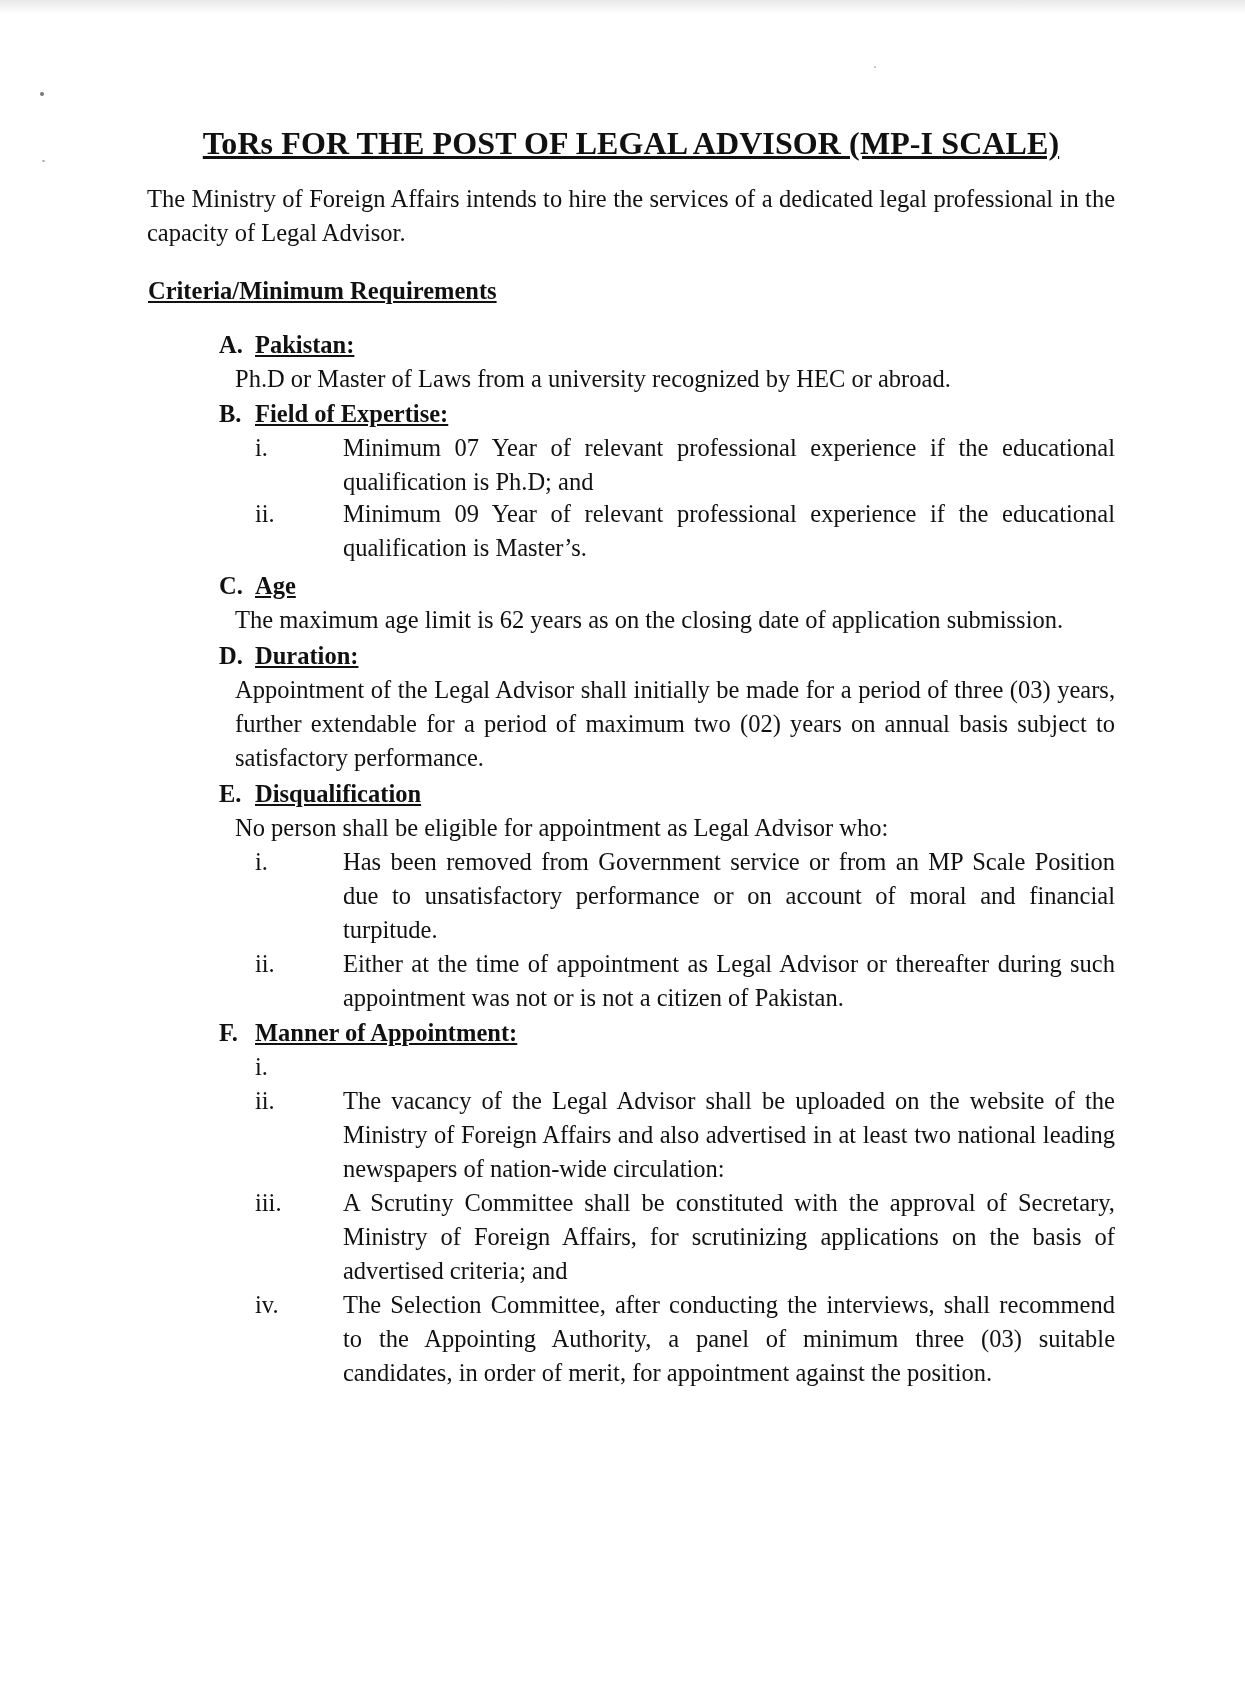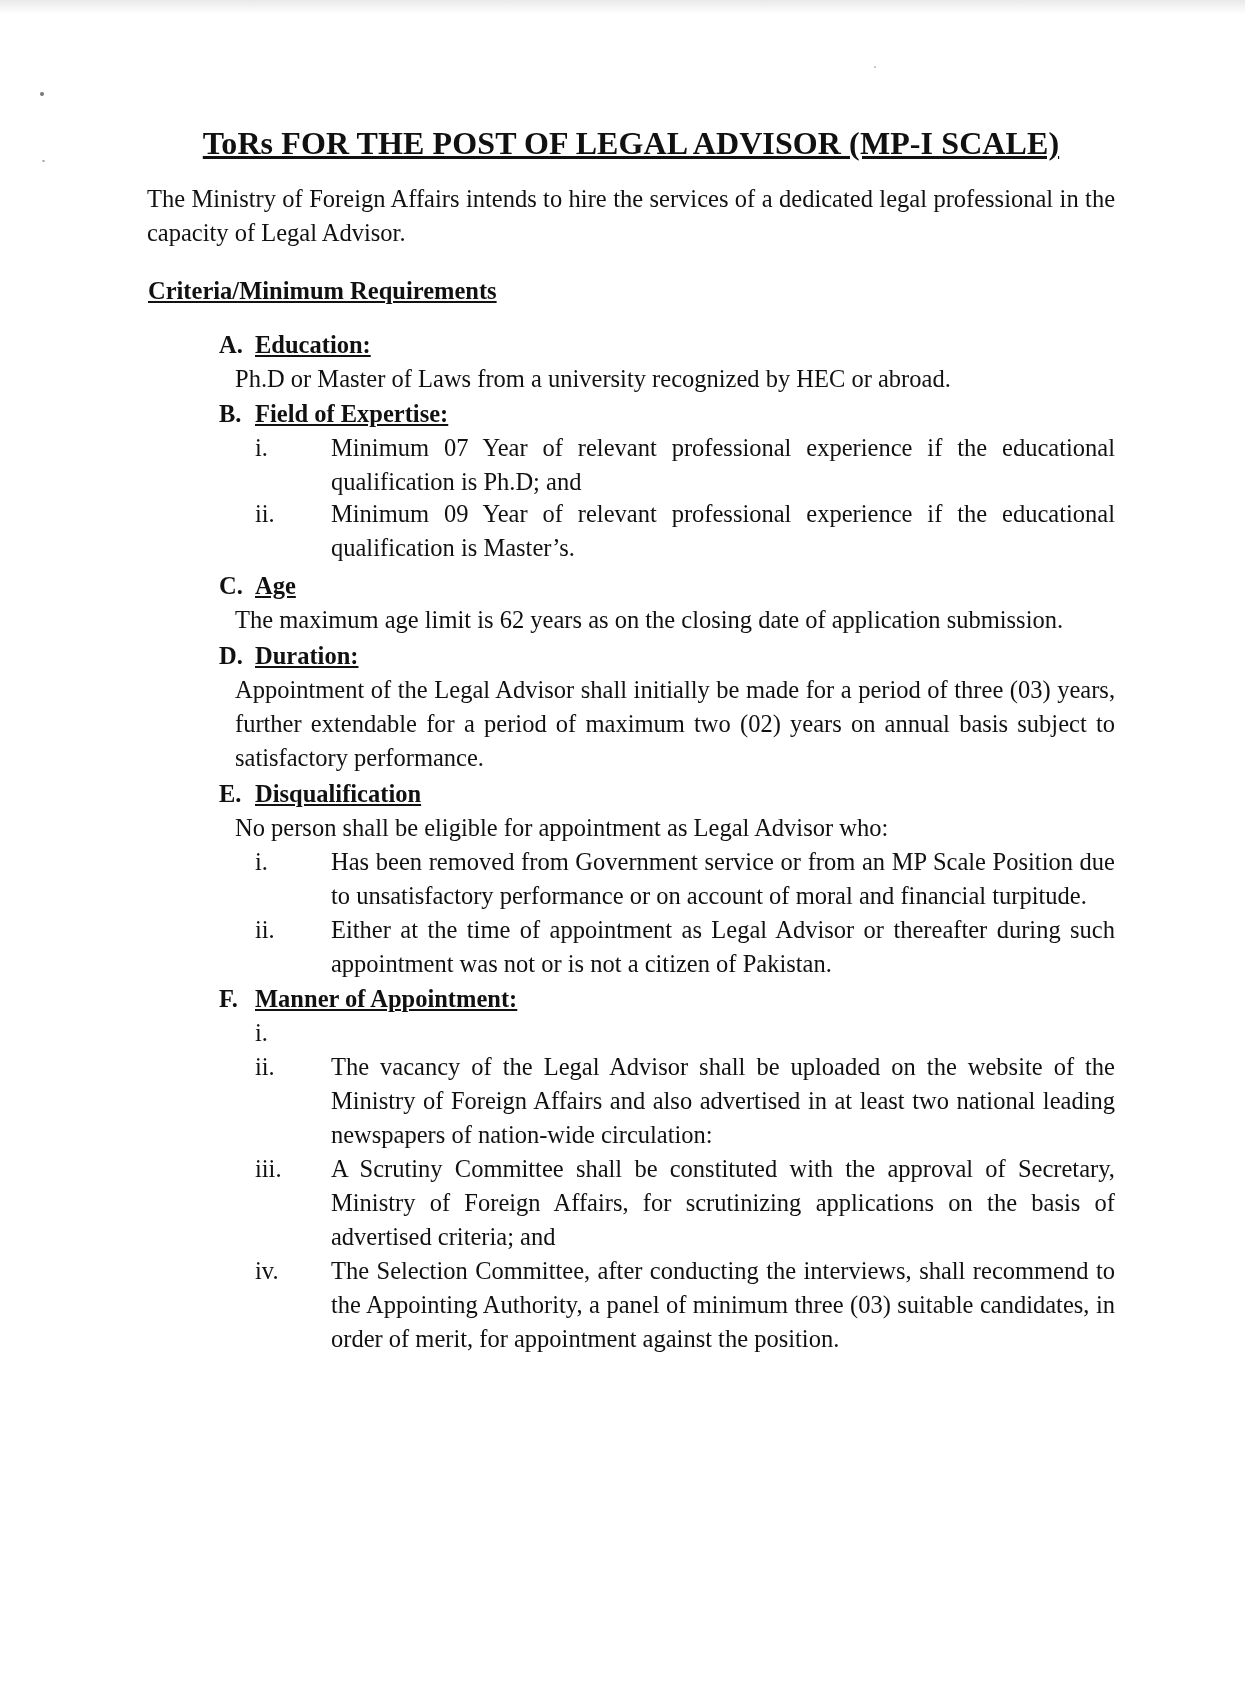--- a/index.html
+++ b/index.html
@@ -39,40 +39,40 @@
       text-decoration: underline;
       margin: 0 0 20px 1px;
     }
     .section { margin-left: 72px; position: relative; }
     .sec-head { display: flex; margin-top: 1px; }
     .sec-letter { width: 36px; font-weight: bold; }
     .sec-title { font-weight: bold; text-decoration: underline; }
     .sec-body { margin-left: 16px; text-align: justify; }
     .item { display: flex; margin-top: 0; }
     .item-num { width: 112px; padding-left: 36px; box-sizing: border-box; flex-shrink: 0; }
-    .item-text { flex: 1; text-align: justify; }
+    .item-text { flex: 1; text-align: justify; margin-left: 12px; }
     .item + .item { margin-top: 0; justify-content: flex-end; }
   </style>
 </head>
 <body>
 
 <div class="scan-top"></div>
 <div class="speck" style="left:40px;top:92px;width:4px;height:4px;"></div>
 <div class="speck" style="left:42px;top:160px;width:3px;height:2px;background:#aaa;"></div>
 <div class="speck" style="left:874px;top:66px;width:2px;height:2px;background:#bbb;"></div>
 
 <div class="page">
   <div class="title">ToRs FOR THE POST OF LEGAL ADVISOR (MP-I SCALE)</div>
   <div class="intro">The Ministry of Foreign Affairs intends to hire the services of a dedicated legal professional in the capacity of Legal Advisor.</div>
   <div class="criteria-heading">Criteria/Minimum Requirements</div>
 
   <div class="section">
     <div class="sec-head">
       <span class="sec-letter">A.</span>
-      <span class="sec-title">Education:</span>
+      <span class="sec-title">Pakistan:</span>
     </div>
     <div class="sec-body">Ph.D or Master of Laws from a university recognized by HEC or abroad.</div>
   </div>
 
   <div class="section">
     <div class="sec-head">
       <span class="sec-letter">B.</span>
       <span class="sec-title">Field of Expertise:</span>
     </div>
     <div class="item">

